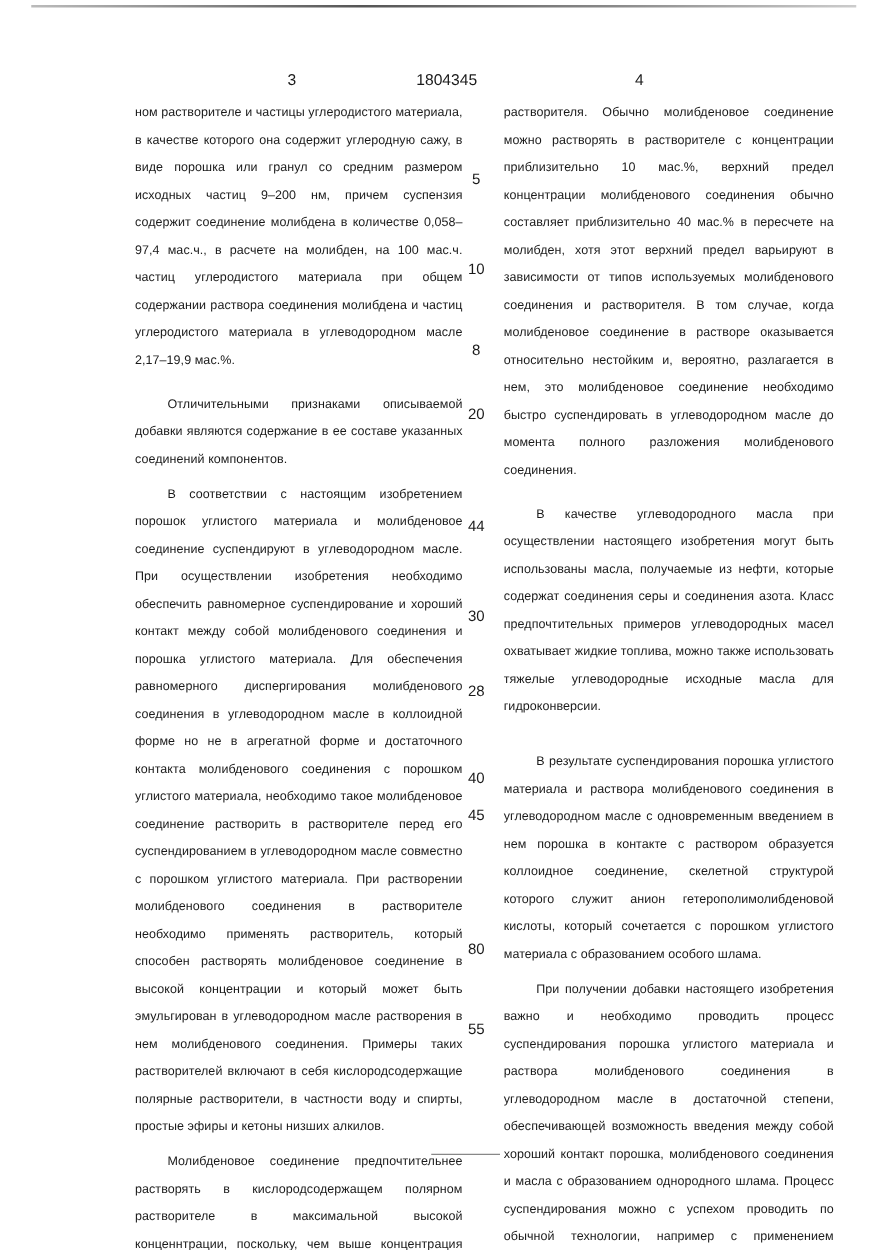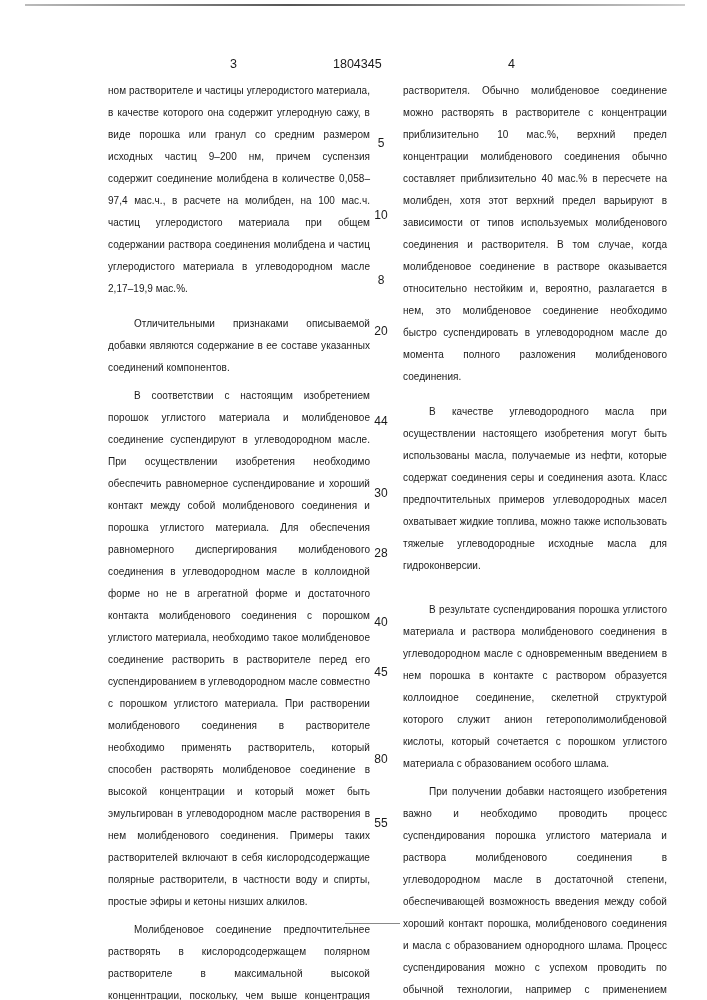--- a/index.html
+++ b/index.html
@@ -59,17 +59,17 @@
 </div>
 
 <div class="line-num" style="top:136px">5</div>
 <div class="line-num" style="top:208px">10</div>
 <div class="line-num" style="top:273px">8</div>
 <div class="line-num" style="top:324px">20</div>
 <div class="line-num" style="top:414px">44</div>
 <div class="line-num" style="top:486px">30</div>
 <div class="line-num" style="top:546px">28</div>
 <div class="line-num" style="top:615px">40</div>
-<div class="line-num" style="top:665px">45</div>
+<div class="line-num" style="top:645px">45</div>
 <div class="line-num" style="top:752px">80</div>
 <div class="line-num" style="top:816px">55</div>
 
 <div class="footer-rule"></div>
 
 </body></html>

